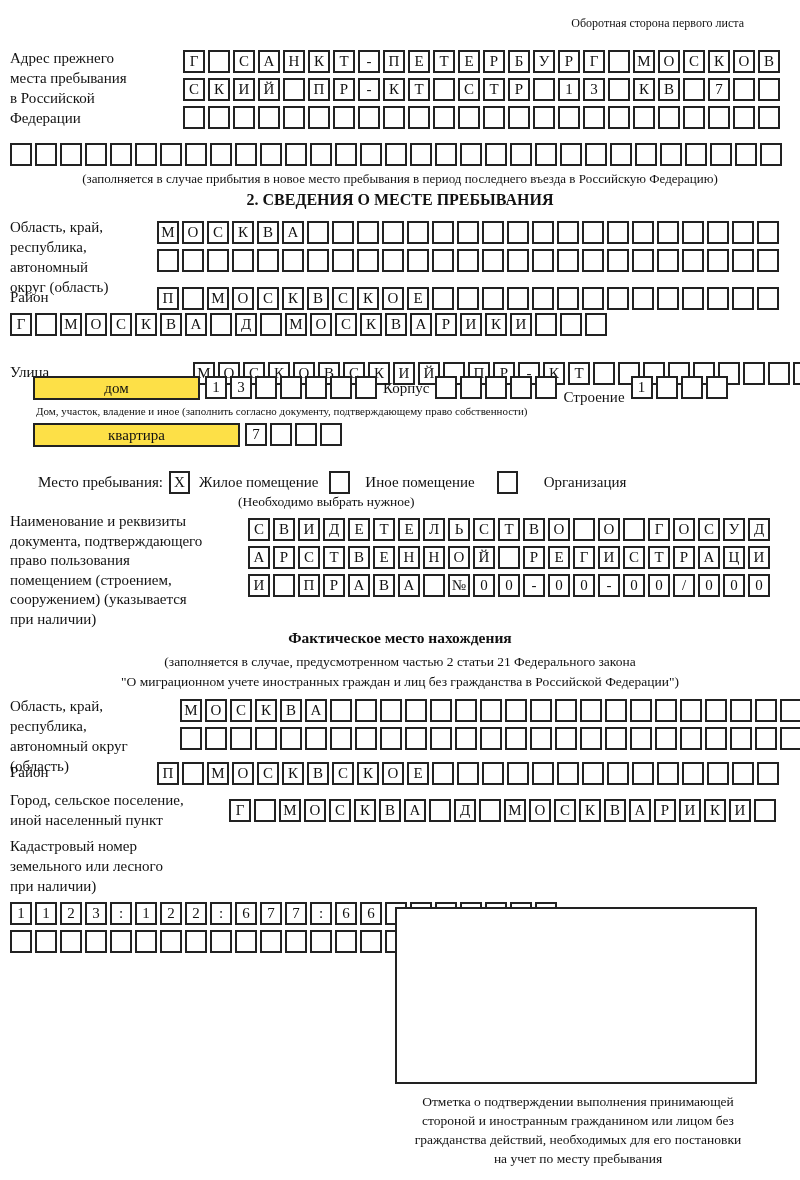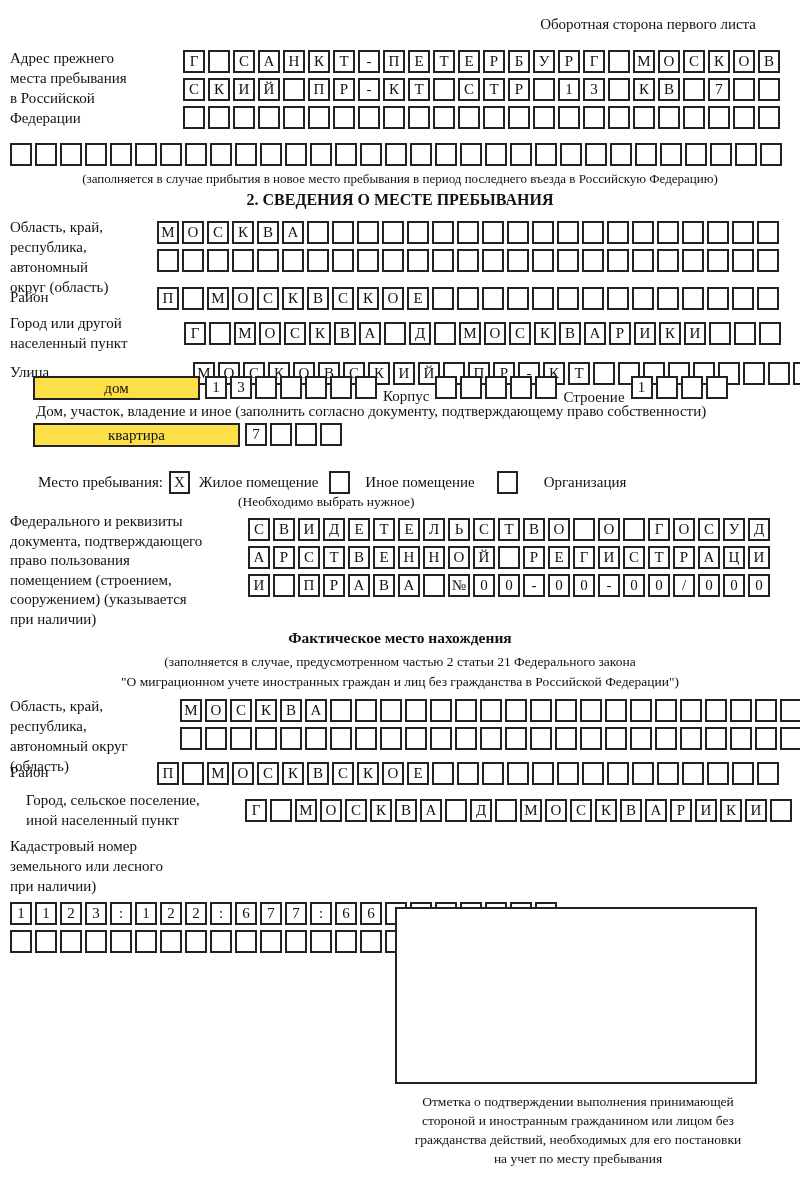--- a/index.html
+++ b/index.html
@@ -29,21 +29,21 @@
   .checkbox {
     flex:0 0 auto; width:21px; height:23px; box-sizing:border-box;
     border:2px solid #222; display:flex; align-items:center; justify-content:center;
     font-size:15px;
   }
 
   .caption { position:absolute; font-size:13px; line-height:18px; }
   .center { left:0; width:800px; text-align:center; }
   .boldtitle { position:absolute; left:0; width:800px; text-align:center; font-weight:bold; font-size:16px; }
 
-  #header-note { position:absolute; top:16px; left:12px; width:744px; text-align:right; font-size:15px; }
+  #header-note { position:absolute; top:16px; left:0; width:744px; text-align:right; font-size:12px; }
 
   #blockA { top:48px; left:10px; }
   #blockA .lbl { width:173px; }
   #blockA .rowscol { margin-top:2px; }
   #fullrowA { position:absolute; top:143px; left:10px; }
   #captionA { top:170px; font-size:13px; }
   #title2 { top:191px; }
 
   #oblastA { top:217px; left:10px; }
   #oblastA .lbl { width:147px; }
@@ -53,23 +53,23 @@
   #raionA .lbl { width:147px; }
 
   #gorodA { top:313px; left:10px; align-items:center; }
   #gorodA .lbl { width:174px; }
 
   #ulitsaA { top:362px; left:10px;gap:36px; }
   #ulitsaA .lbl { width:147px; }
 
   #domrow { top:376px; left:33px; align-items:flex-start; }
   #dom-box { width:167px; margin-right:5px; }
-  #korpus-lbl { margin:8px 6px; }
+  #korpus-lbl { margin:0 6px; }
   #stroenie-lbl { margin:9px 6px; }
-  #caption-dom { top:402px; left:36px; font-size:15px; }
+  #caption-dom { top:402px; left:36px; font-size:11px; }
 
   #kvrow { top:423px; left:33px; align-items:flex-start; }
   #kv-box { width:207px; margin-right:5px; }
   #caption-kv { top:451px; left:36px; font-size:13.5px; }
 
   #mestorow { top:471px; left:38px; align-items:center; display:flex; }
   #mestorow .optlbl { font-size:15px; white-space:nowrap; }
   #cb-zhiloe { margin-left:6px; }
   #lbl-zhiloe { margin-left:9px; }
   #cb-inoe { margin-left:11px; }
@@ -85,21 +85,21 @@
   #fakt-title { top:629px; font-size:15.5px; }
   #fakt-note { top:652px; font-size:13.5px; line-height:20px; }
 
   #oblastB { top:696px; left:10px; }
   #oblastB .lbl { width:170px; }
   #oblastB .rowscol { margin-top:3px; }
 
   #raionB { top:762px; left:10px; }
   #raionB .lbl { width:147px; }
 
-  #gorodB { top:790px; left:26px; align-items:center; }
+  #gorodB { top:790px; left:10px; align-items:center; }
   #gorodB .lbl { width:219px; }
 
   #kadastr { top:836px; left:10px;flex-direction:column; }
   #kadastr .lbl { width:214px; }
   #kadastr .rowscol { margin-top:6px; }
 
   #bigbox { position:absolute; top:907px; left:395px; width:362px; height:177px;
             box-sizing:border-box; border:2px solid #222; background:#fff; }
   #stamp-note { top:1092px; left:383px; width:390px; text-align:center;
                 font-size:13.5px; line-height:19px; }
@@ -326,24 +326,20 @@
         <div class="cell"></div>
         <div class="cell"></div>
         <div class="cell"></div>
         <div class="cell"></div>
         <div class="cell"></div>
         <div class="cell"></div>
       </div>
   </div>
 
   <div id="gorodA" class="flexblock">
-    <div class="lbl">
-        <div>Город или другой</div>
-        <div>населенный пункт</div>
-      </div>
     <div class="cellrow">
         <div class="cell">Г</div>
         <div class="cell"></div>
         <div class="cell">М</div>
         <div class="cell">О</div>
         <div class="cell">С</div>
         <div class="cell">К</div>
         <div class="cell">В</div>
         <div class="cell">А</div>
         <div class="cell"></div>
@@ -441,21 +437,21 @@
     <span id="lbl-zhiloe" class="optlbl">Жилое помещение</span>
     <span id="cb-inoe" class="checkbox"></span>
     <span id="lbl-inoe" class="optlbl">Иное помещение</span>
     <span id="cb-org" class="checkbox"></span>
     <span id="lbl-org" class="optlbl">Организация</span>
   </div>
   <div id="caption-mesto" class="caption">(Необходимо выбрать нужное)</div>
 
   <div id="docpravo" class="flexblock">
     <div class="lbl">
-        <div>Федерального и реквизиты</div>
+        <div>Наименование и реквизиты</div>
         <div>документа, подтверждающего</div>
         <div>право пользования</div>
         <div>помещением (строением,</div>
         <div>сооружением) (указывается</div>
         <div>при наличии)</div>
       </div>
     <div class="rowscol">
       <div class="cellrow">
           <div class="cell">С</div>
           <div class="cell">В</div>

